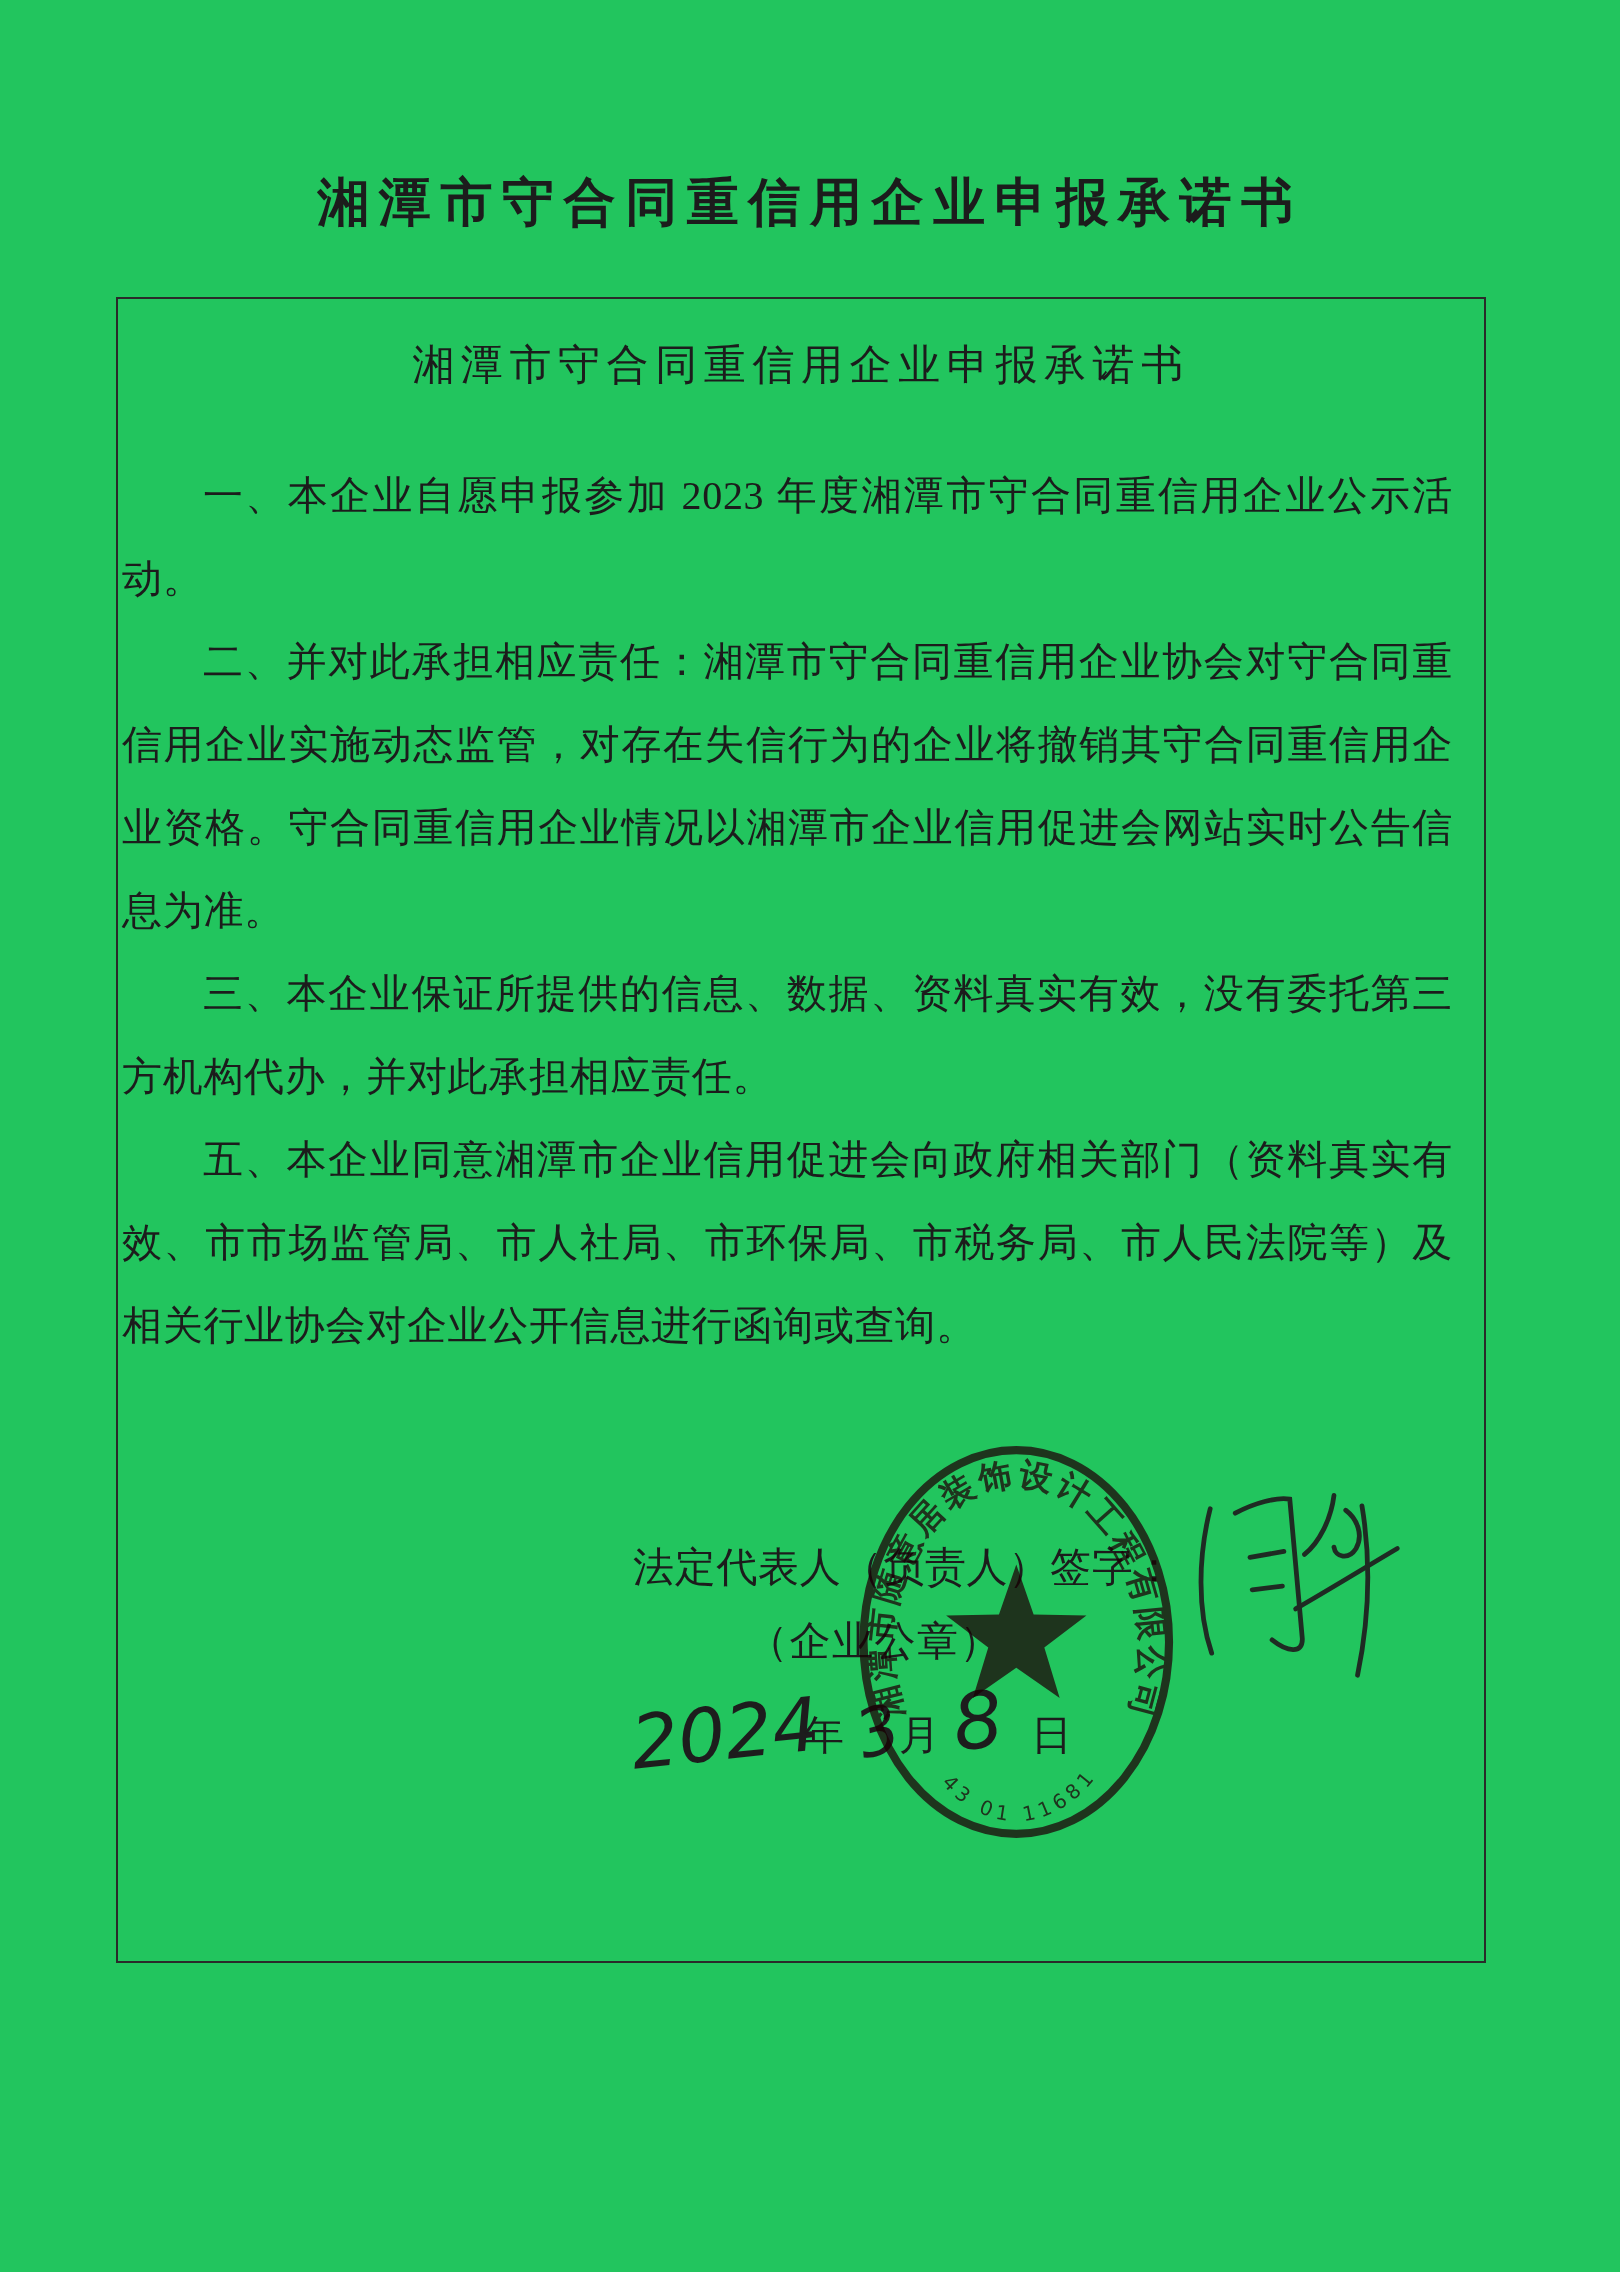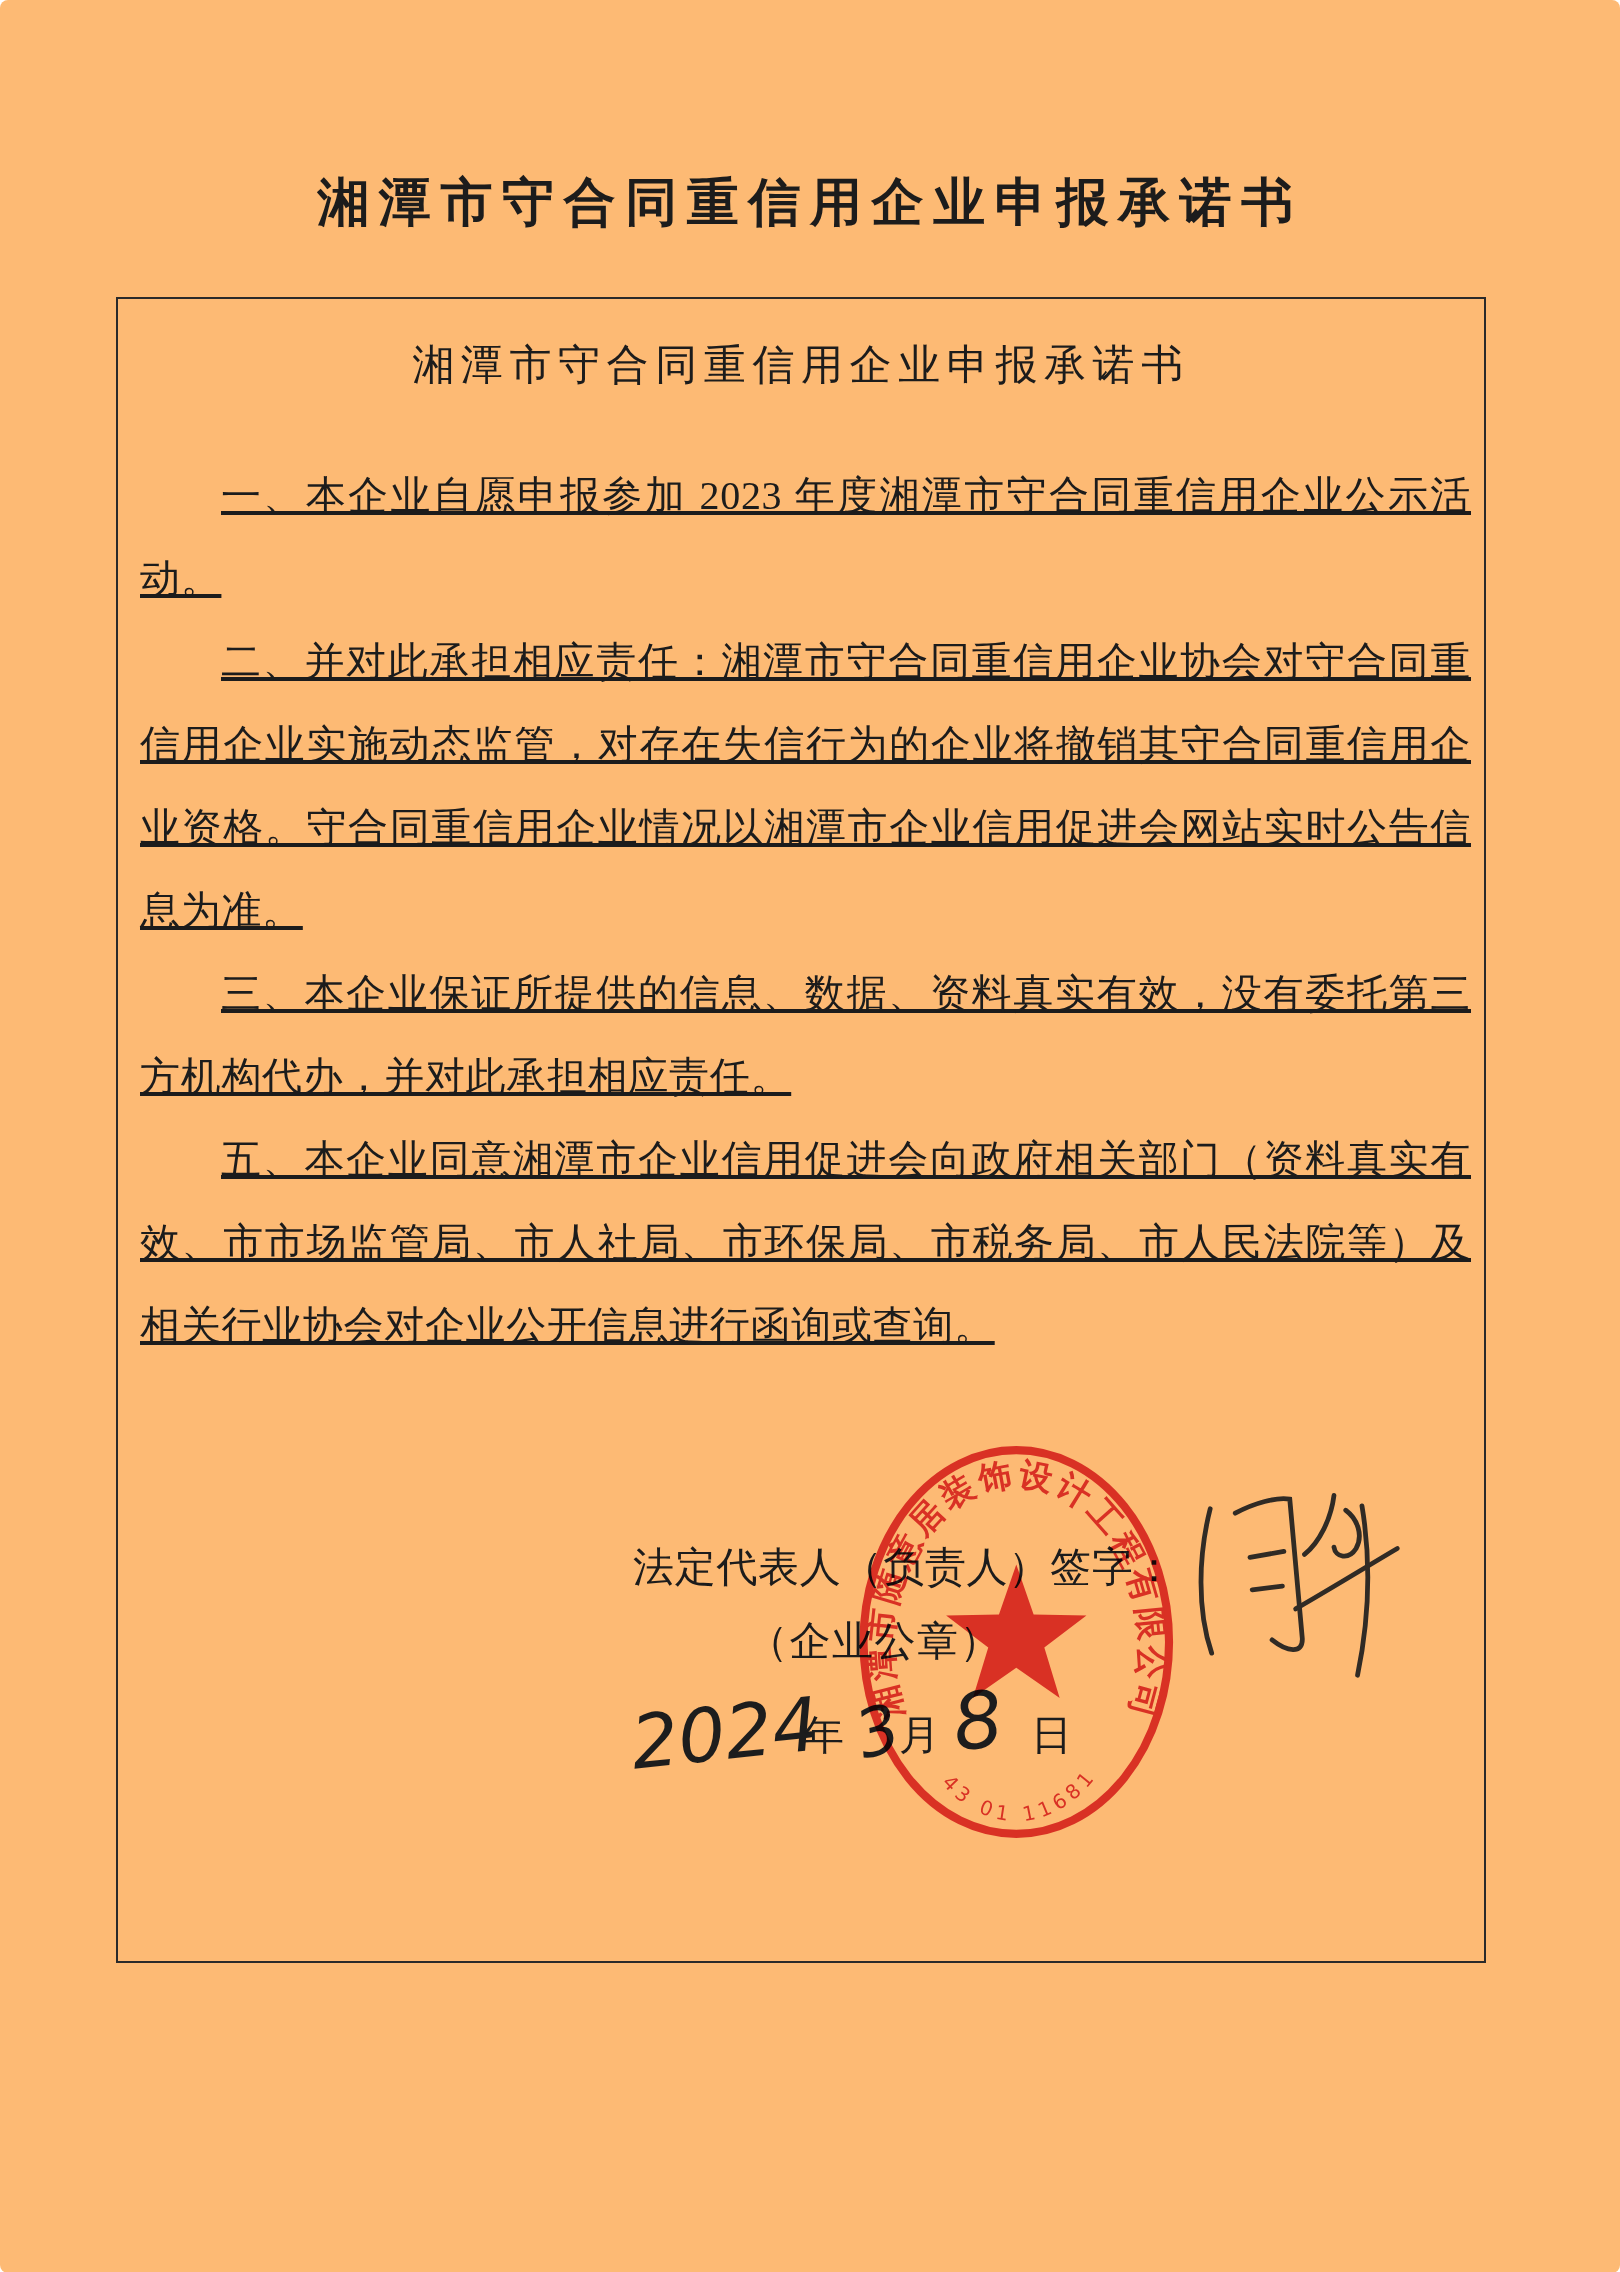--- a/index.html
+++ b/index.html
@@ -1,38 +1,38 @@
 <!DOCTYPE html>
 <html style="font-size:11.8px"><head>
 <meta charset="utf-8">
 <style>
   html,body { margin:0; padding:0; background:#ffffff; }
   .page {
     position:relative; width:1620px; height:2273px;
-    background:#fdba74;
+    background:#22c55e;
     font-family:"Liberation Serif", serif;
-    color:#1c1c1c; overflow:hidden;border-radius:8px;
+    color:#1c1c1c; overflow:hidden;
   }
   .main-title {
     position:absolute; top:168px; left:0; width:100%;
     text-align:center; font-size:52px; font-weight:bold;
     letter-spacing:9.6px; margin:0;
   }
   .commit-box {
     position:absolute; left:116px; top:297px;
     width:1370px; height:1666px;
     border:2.2px solid #2a2a2a; box-sizing:border-box;
   }
   .inner-title {
     position:absolute; top:38px; left:0; width:100%;
     text-align:center; font-size:42px; font-weight:400;
     letter-spacing:6.6px; margin:0;
   }
   .body-text {
-    position:absolute; left:22px; top:155px; width:1331px;text-decoration:underline;
+    position:absolute; left:4px; top:155px; width:1331px;
   }
   .body-text p {
     margin:0; font-size:40px; line-height:83px;
     text-align:justify; text-indent:81px; letter-spacing:0.7px;
   }
   .sig-label {
     position:absolute; left:515px; top:1241px;
     font-size:41px; letter-spacing:0.7px; white-space:nowrap;
   }
   .seal-note {

